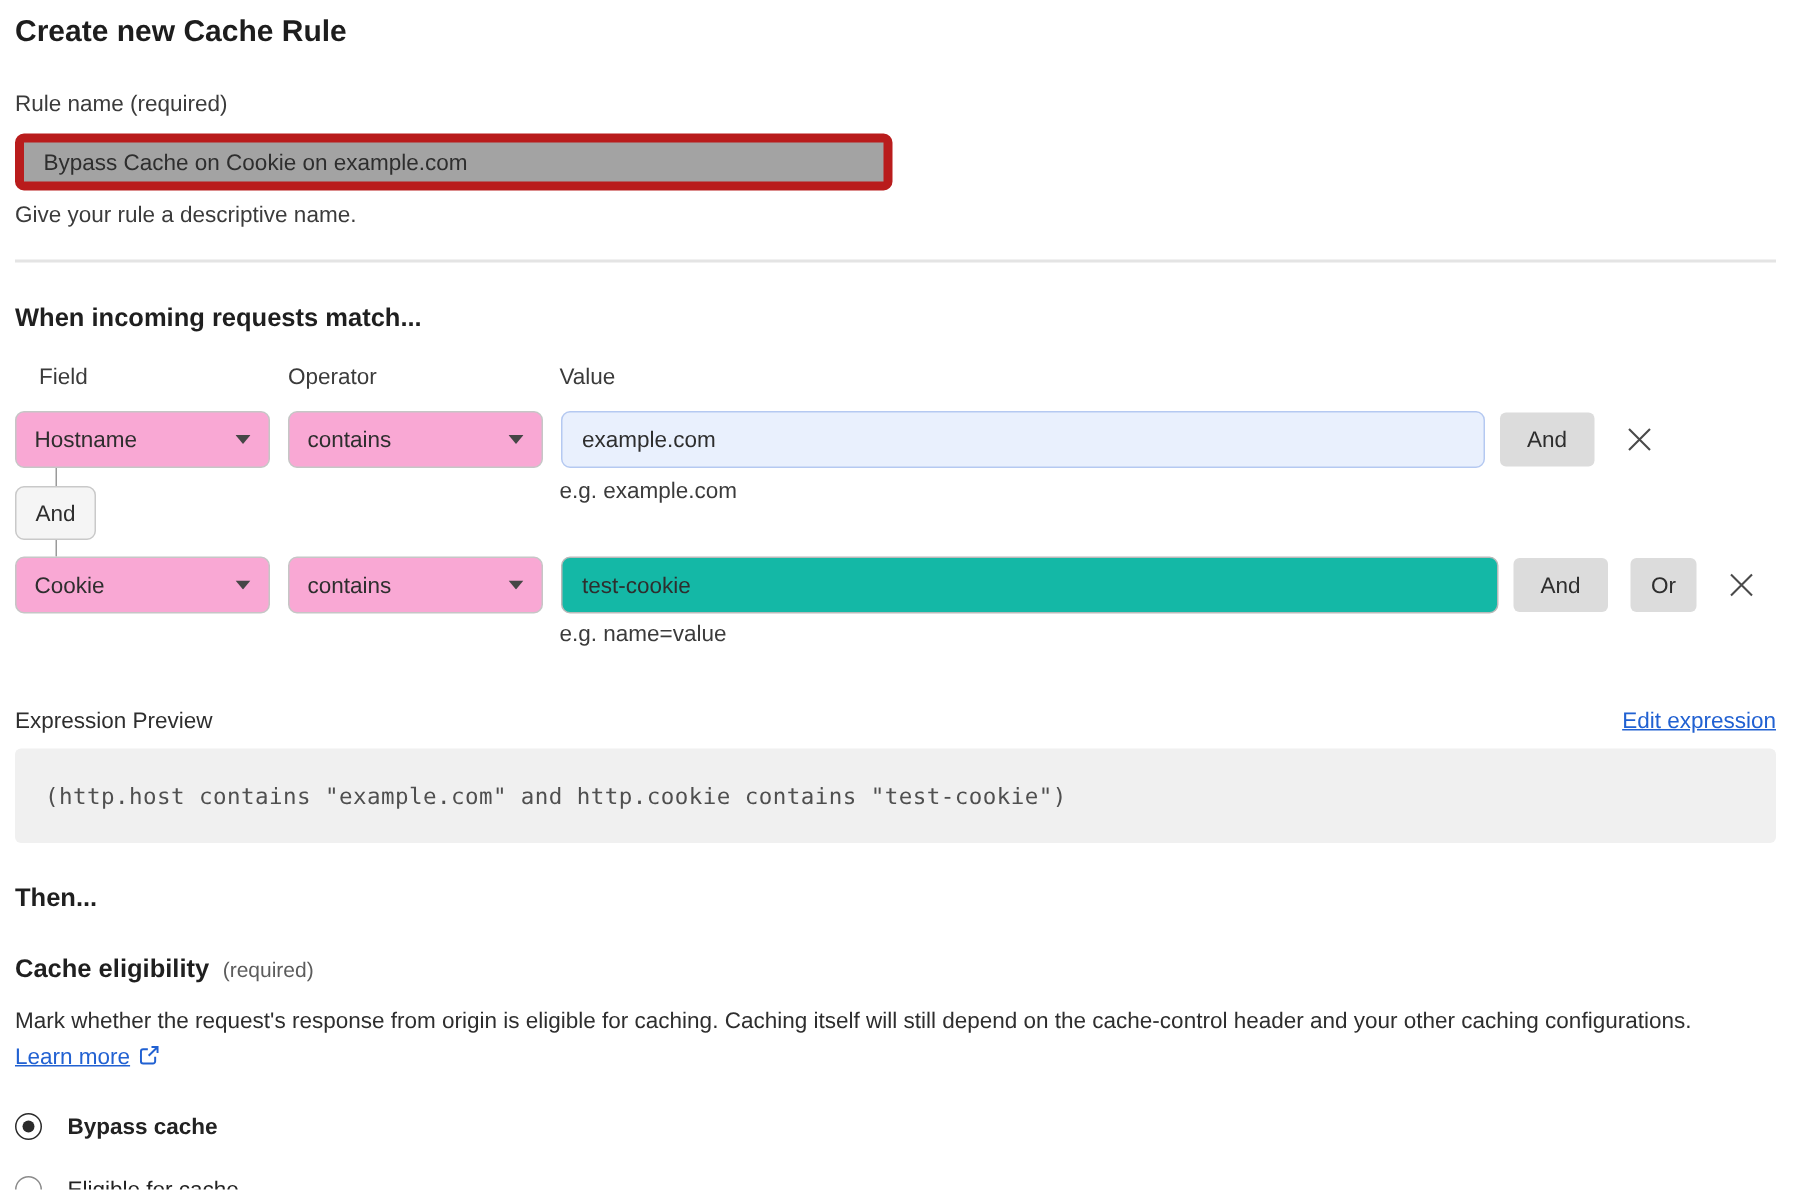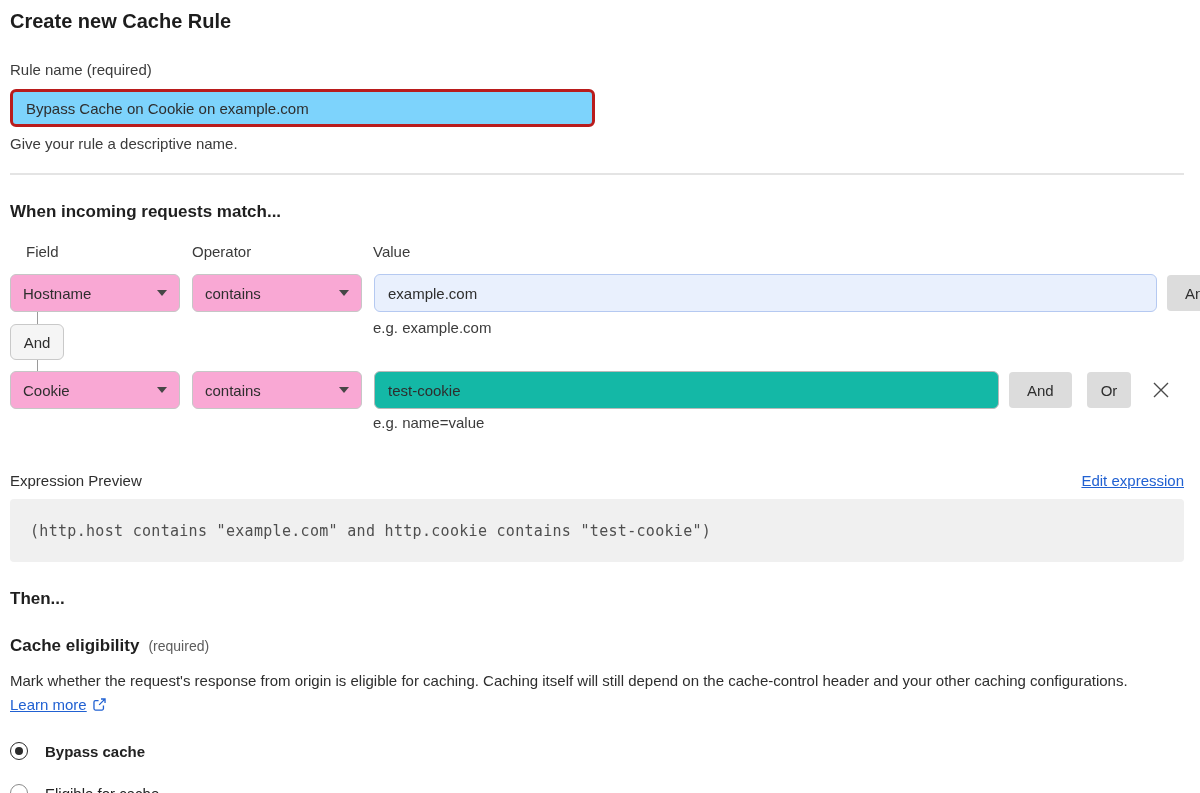--- a/index.html
+++ b/index.html
@@ -12,24 +12,24 @@
   }
   .inner { padding: 10px 16px 0 10px; }
 
   .page-title { font-size: 20px; font-weight: 700; color: #1d1d1d; }
 
   .field-label { margin-top: 28px; font-size: 15px; color: #3b3b3b; }
 
   .text-input {
     display: block; margin-top: 11px;
     width: 585px; height: 38px;
-    border: 3px solid #b91c1c; border-radius: 6px;
+    border: 6px solid #b91c1c; border-radius: 6px;
     padding: 0 13px; font-size: 15px; color: #2e2e2e;
     font-family: "Liberation Sans", sans-serif;
-    background: #7dd3fc; outline: none;
+    background: #a3a3a3; outline: none;
   }
   .helper { margin-top: 8px; font-size: 15px; color: #3b3b3b; }
 
   .divider { margin-top: 21px; border: none; border-top: 2px solid #e4e4e4; }
 
   .section-heading { margin-top: 27px; font-size: 17px; font-weight: 700; color: #1f1f1f; }
 
   
   .builder { position: relative; margin-top: 21px; height: 188px; }
   .col-label { position: absolute; top: 0; font-size: 15px; color: #3b3b3b; }
@@ -51,21 +51,21 @@
   .dropdown + .dropdown { margin-left: 12px; }
   .dropdown .dd-text { font-size: 15px; color: #2e2e2e; }
 
   .value-input {
     margin-left: 12px; height: 38px;
     border: 1px solid #b9b9b9; border-radius: 6px;
     padding: 0 13px; font-size: 15px; color: #2e2e2e;
     font-family: "Liberation Sans", sans-serif; outline: none;
     background: #14b8a6;
   }
-  .value-input.w1 { width: 783px; }
+  .value-input.w1 { width: 616px; }
   .value-input.w2 { width: 625px; }
   .value-input.highlight { background: #e9f0fd; border-color: #b5c9f1; }
 
   .gray-btn {
     height: 36px; padding: 0 18px;
     background: #dcdcdc; border: none; border-radius: 4px;
     font-size: 15px; color: #2e2e2e; cursor: pointer;
     font-family: "Liberation Sans", sans-serif;
   }
   .gray-btn.and { margin-left: 10px; }

